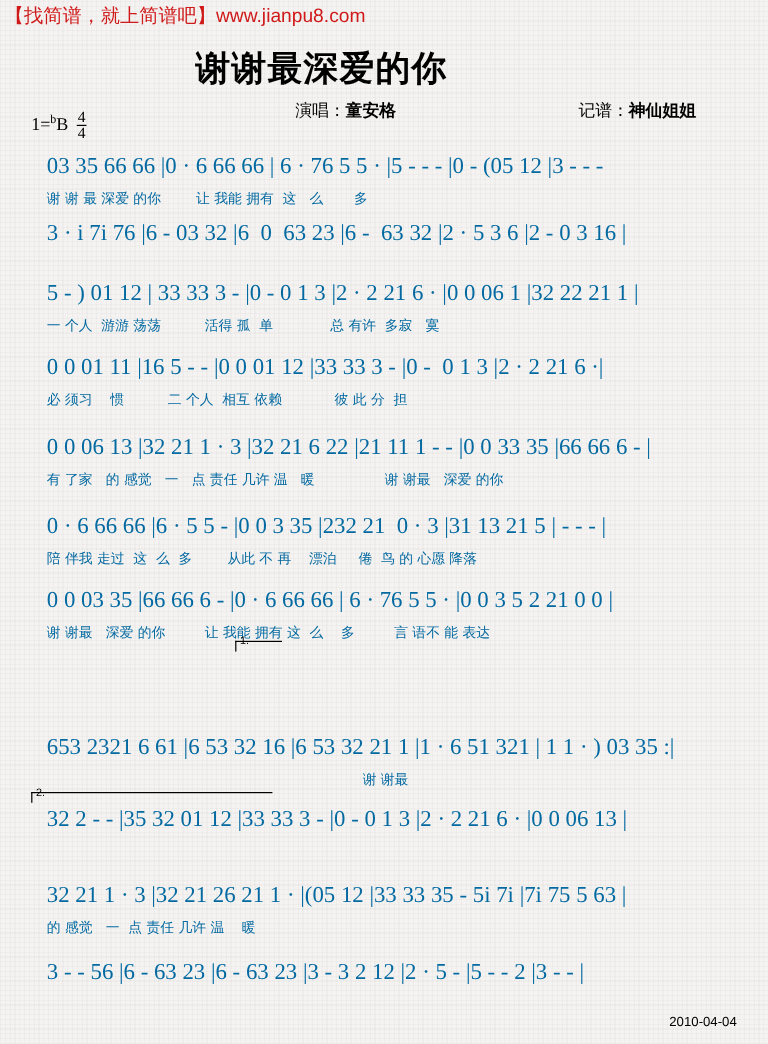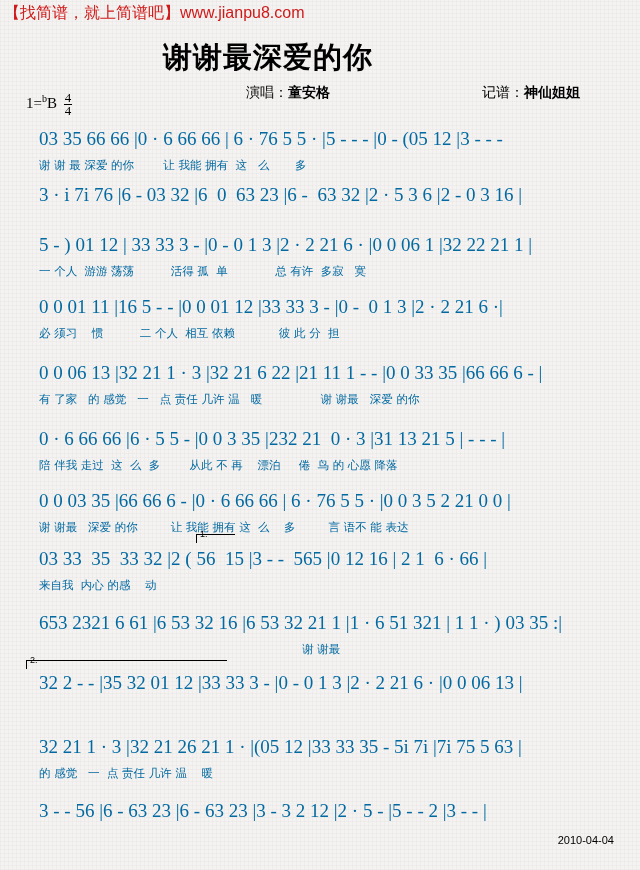--- a/index.html
+++ b/index.html
@@ -73,21 +73,21 @@
     height:30px;
   }
   .lyrics{
     font-family:"DejaVu Sans", sans-serif;
     font-size:11.5px;
     white-space:pre;
     height:20px;
     letter-spacing:0px;
   }
   .footer-date{
-    position:absolute;right:26px;bottom:24px;
+    position:absolute;right:26px;bottom:12px;
     font-family:"Liberation Sans", sans-serif;
     font-size:11px;color:#000;
   }
   .bracket{
     position:absolute;
     border-left:1px solid #000;
     border-top:1px solid #000;
     height:8px;
   }
   .bracket span{
@@ -155,24 +155,20 @@
 
   <div class="line" style="top:490px">
     <div class="notes">0 0 03 35 |66 66 6 - |0 · 6 66 66 | 6 · 76 5 5 · |0 0 3 5 2 21 0 0 |</div>
     <div class="lyrics">谢 谢最   深爱 的你         让 我能 拥有 这  么    多         言 语不 能 表达</div>
   </div>
 
   <div class="bracket" style="left:196px;top:534px;width:38px">
     <span>1.</span>
   </div>
 
-  <div class="line" style="top:548px">
-    <div class="notes">03 33  35  33 32 |2 ( 56  15 |3 - -  565 |0 12 16 | 2 1  6 · 66 |</div>
-    <div class="lyrics">来自我  内心 的感    动</div>
-  </div>
 
   <div class="line" style="top:612px">
     <div class="notes">653 2321 6 61 |6 53 32 16 |6 53 32 21 1 |1 · 6 51 321 | 1 1 · ) 03 35 :|</div>
     <div class="lyrics">                                                                        谢 谢最</div>
   </div>
 
   <div class="bracket" style="left:26px;top:660px;width:200px">
     <span>2.</span>
   </div>
 

